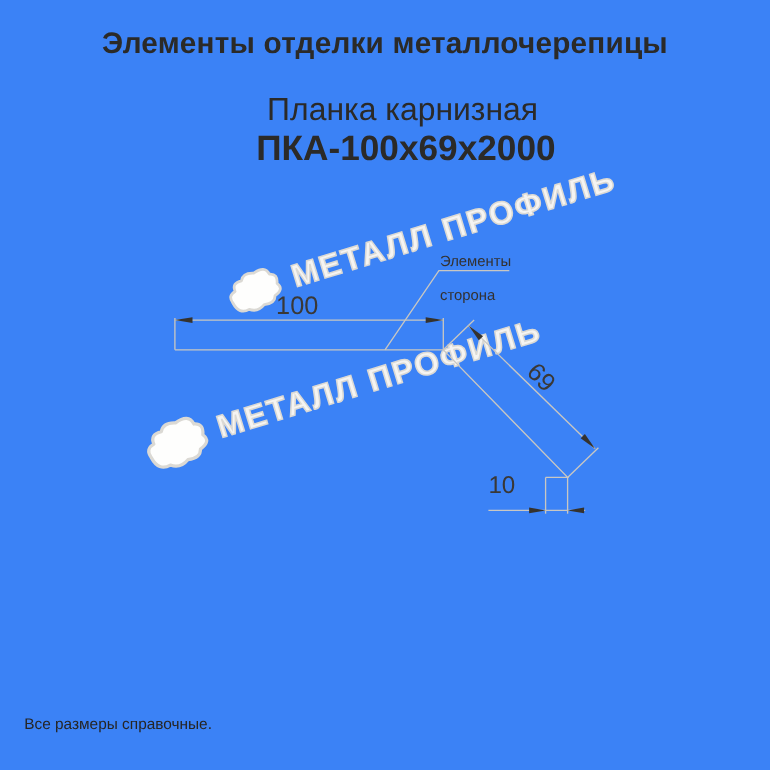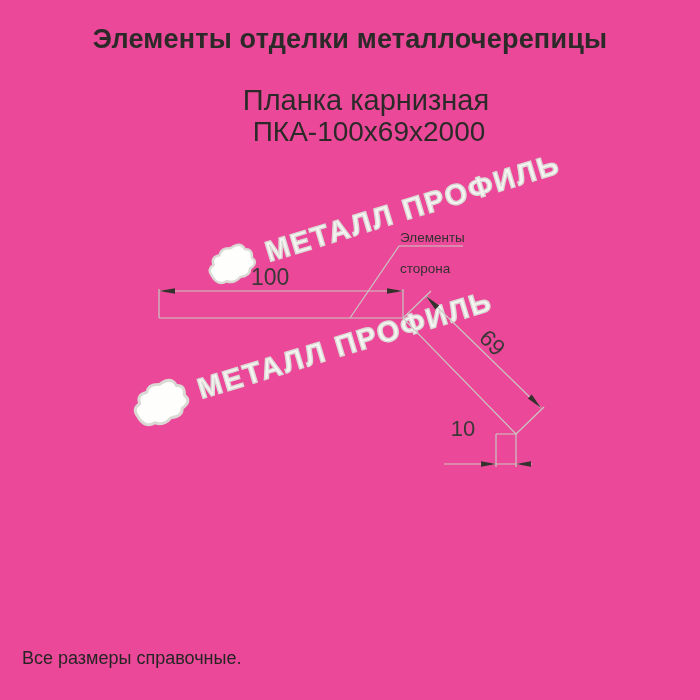--- a/index.html
+++ b/index.html
@@ -7,46 +7,46 @@
     --arrow:#35322e;
     --text:#2b2a28;
     --dimtext:#3a3836;
     --watermark:#dbd9d4;
   }
   *{margin:0;padding:0;box-sizing:border-box;}
   html,body{background:#ffffff;}
   .page{
     position:relative;
     width:700px;height:700px;
-    background:#ec4899;
+    background:#3b82f6;
     overflow:hidden;
     font-family:"Liberation Sans", sans-serif;
     color:var(--text);
   }
   .centered{position:absolute;left:0;width:700px;text-align:center;}
   .title{top:24px;font-size:27px;font-weight:bold;letter-spacing:0.2px;}
   .product-name{top:84px;font-size:29px;font-weight:normal;margin-left:16px;}
-  .product-code{top:116px;font-size:28px;font-weight:normal;padding-left:38px;}
+  .product-code{top:116px;font-size:32px;font-weight:bold;padding-left:38px;}
 
   .drawing{position:absolute;left:0;top:0;width:700px;height:700px;}
   .drawing path.thin{stroke:var(--line);stroke-width:1.2;fill:none;}
   .drawing polygon.arrow{fill:var(--arrow);stroke:none;}
 
   .dim-label{
     position:absolute;
     font-size:23px;
     color:var(--dimtext);
     white-space:nowrap;
   }
   .dim-top{left:251px;top:264px;width:60px;text-align:left;}
   .dim-side{
     left:492px;top:343px;
     transform:translate(-50%,-50%) rotate(45deg);
   }
-  .dim-hem{left:444px;top:416px;width:38px;text-align:center;font-size:22px;}
+  .dim-hem{left:444px;top:428px;width:38px;text-align:left;font-size:22px;}
 
   .face-label{
     position:absolute;left:400px;top:230px;
     font-size:13.5px;line-height:16px;color:#333130;
   }
   .face-label .l2{margin-top:15px;}
 
   .watermark{
     position:absolute;
     display:flex;align-items:center;gap:8px;
@@ -60,21 +60,21 @@
     letter-spacing:2px;
     white-space:nowrap;
     color:#f5f4f2;
     -webkit-text-stroke:1.4px var(--watermark);
   }
   .wm-cloud{flex:0 0 auto;}
   .wm-cloud path{stroke:var(--watermark);stroke-width:3;fill:#fefefd;stroke-linejoin:round;}
 
   .footer{
     position:absolute;left:22px;top:649px;
-    font-size:18px;line-height:18px;color:#262524;
+    font-size:14px;line-height:18px;color:#262524;
   }
 </style>
 </head>
 <body>
 
 <div class="page">
 
   <div class="centered title">Элементы отделки металлочерепицы</div>
   <div class="centered product-name">Планка карнизная</div>
   <div class="centered product-code">ПКА-100х69х2000</div>

